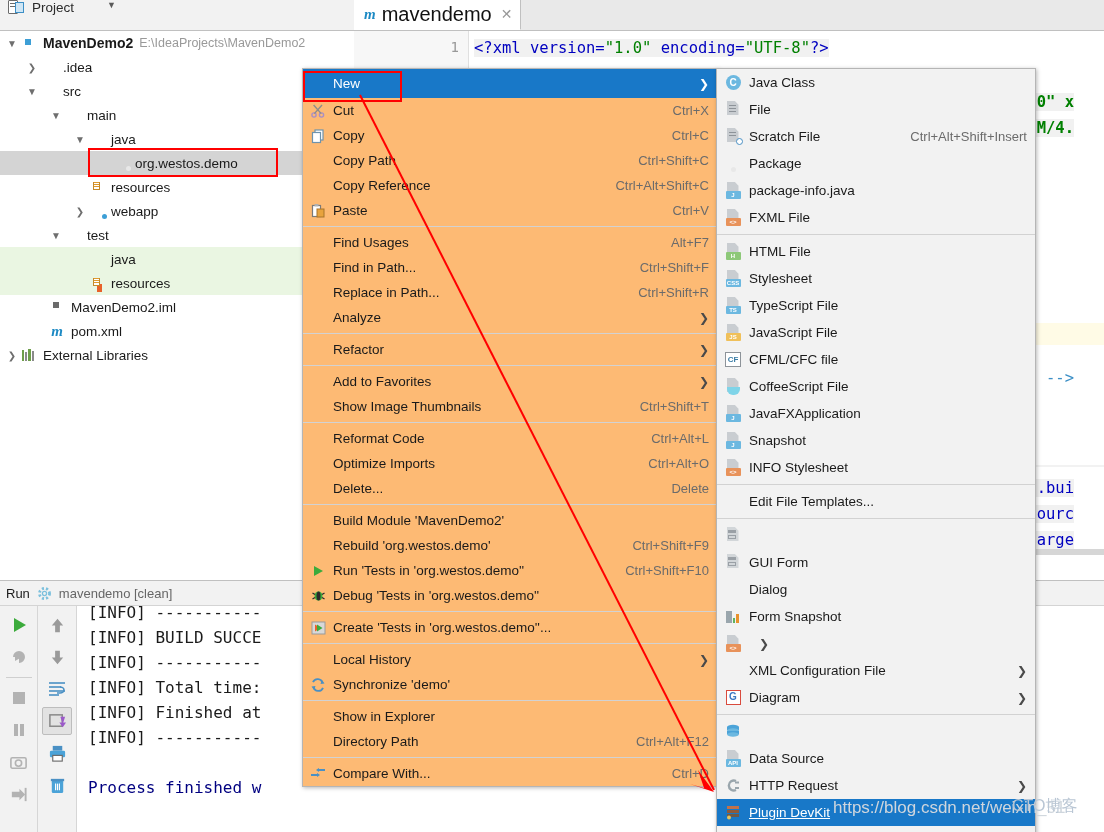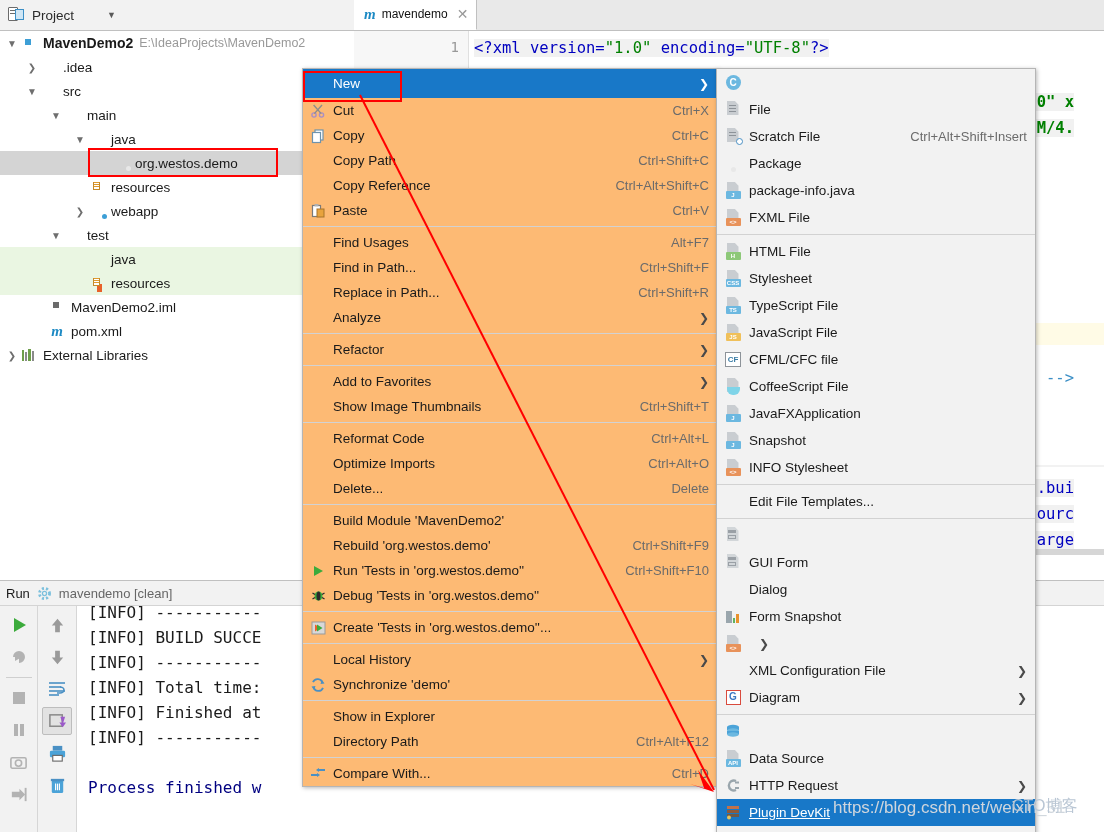--- a/index.html
+++ b/index.html
@@ -15,41 +15,41 @@
   .abs { position:absolute; }
   .mono { font-family:"DejaVu Sans Mono","Liberation Mono",monospace; }
 
   
   #topbar {
     position:absolute; left:0; top:0; width:1104px; height:31px;
     background:#f2f2f2; border-bottom:1px solid #c0c0c0;
     display:flex; align-items:center;
   }
   #proj-tab {
-    display:flex; align-items:center; gap:7px;
+    display:flex; align-items:flex-start; gap:7px;
     height:31px; padding:0 10px 0 8px; min-width:130px;
   }
   #proj-tab .lbl { font-size:13.5px; color:#2b2b2b; }
   .tb-sep { width:1px; height:18px; background:#c8c8c8; margin:0 5px; }
   .tb-ico { width:22px; height:22px; display:flex; align-items:center; justify-content:center; }
 
   
   #tabstrip {
     position:absolute; left:354px; top:0; width:750px; height:31px;
     background:#e9e9e9; border-bottom:1px solid #c0c0c0;
     display:flex; align-items:flex-end;
   }
   #edtab {
     display:flex; align-items:center; gap:6px;
     height:31px; padding:0 8px 0 10px;
     background:#ffffff; border-right:1px solid #c0c0c0;
     border-bottom:1px solid #ffffff;
   }
   #edtab .m { color:#1d8ac4; font-style:italic; font-weight:bold; font-size:15px; font-family:"Liberation Serif",serif;}
-  #edtab .t { font-size:12px; color:#111; }
+  #edtab .t { font-size:20px; color:#111; }
   #edtab .x { color:#999; font-size:14px; margin-left:3px; }
 
   
   #tree {
     position:absolute; left:0; top:31px; width:354px; height:549px;
     background:#ffffff; overflow:hidden; font-size:13.5px;
   }
   .row { display:flex; align-items:center; height:24px; white-space:nowrap; }
   .row .arrow { width:16px; text-align:center; color:#6e6e6e; font-size:10px; flex:0 0 16px;}
   .row .ico { width:18px; flex:0 0 18px; display:flex; align-items:center; justify-content:center; }
@@ -669,20 +669,21 @@
     <span class="macc">Ctrl+D</span>
   </div>
 </div>
 
 <div id="submenu">
 
   <div class="mi">
     <span class="mico">
         <span class="circ">C</span>
       </span>
+    <span class="mlbl">Java Class</span>
   </div>
 
   <div class="mi">
     <span class="mico">
       <span class="ft">
           <span class="pg" style="background:#c9cdd1;"></span>
           <span style="position:absolute;left:3px;top:4px;width:7px;height:1px;background:#8d9399;"></span>
           <span style="position:absolute;left:3px;top:7px;width:7px;height:1px;background:#8d9399;"></span>
           <span style="position:absolute;left:3px;top:10px;width:7px;height:1px;background:#8d9399;"></span>
         </span>

